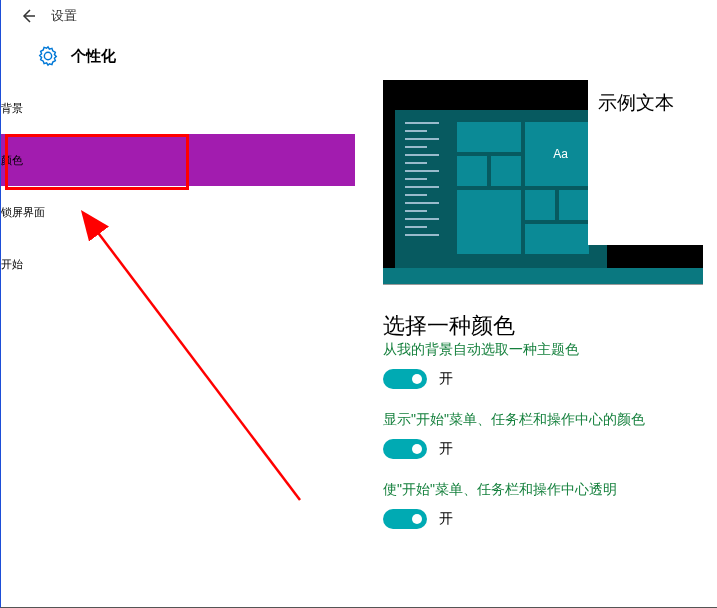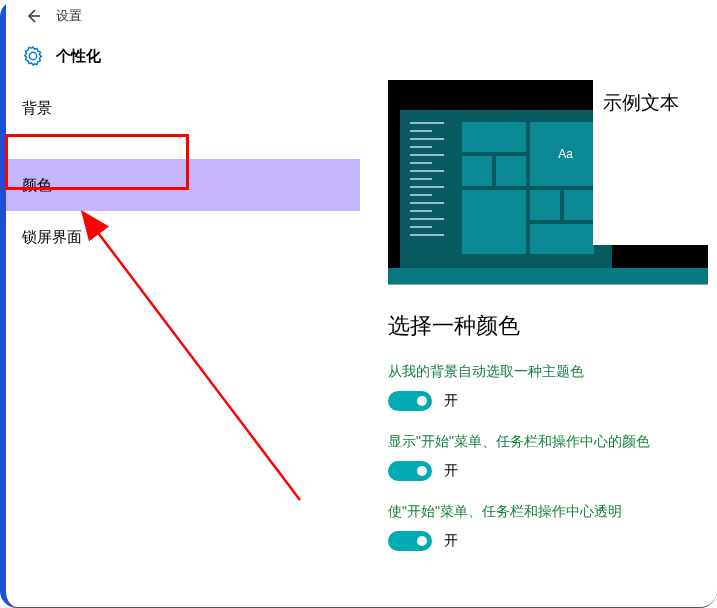--- a/index.html
+++ b/index.html
@@ -1,42 +1,42 @@
 <!DOCTYPE html>
 <html><head>
 <meta charset="utf-8">
 <style>
 * { box-sizing: border-box; margin: 0; padding: 0; }
 body { font-family: "Microsoft YaHei", "Segoe UI", sans-serif; background: #fff; width: 717px; height: 608px; overflow: hidden; position: relative; }
-.window { display: flex; flex-direction: column; height: 100%; border-left: 6px solid #1d4ed8; border-bottom: 1px solid #555; border-radius: 17px; }
+.window { display: flex; flex-direction: column; height: 100%; border-left: 1px solid #1d4ed8; border-bottom: 1px solid #555; }
 .titlebar { height: 32px; display: flex; align-items: center; background: #fff; padding-left: 12px; }
 .back-btn { width: 30px; height: 30px; display: flex; align-items: center; justify-content: center; font-size: 16px; color: #333; }
 .app-title { font-size: 13px; color: #333; margin-left: 8px; }
-.header { height: 48px; display: flex; align-items: center; padding: 0 16px; position: relative; }
+.header { height: 48px; display: flex; align-items: center; padding: 0 16px; position: relative; margin-left: 20px; }
 .gear-icon { width: 22px; height: 22px; display: flex; align-items: center; justify-content: center; margin-right: 12px; }
 .page-title { font-size: 15px; font-weight: bold; color: #000; }
 .search-box { position: absolute; right: 0; top: 6px; width: 170px; height: 32px; border: 2px solid #555; border-right: none; display: flex; align-items: center; padding-left: 8px; font-size: 14px; color: #777; background: #fff; }
 .body { display: flex; flex: 1; overflow: hidden; }
 .sidebar { width: 354px; flex-shrink: 0; padding-top: 2px; }
-.nav-item { height: 52px; display: flex; align-items: center; padding-left: 16px; font-size: 15px; color: #000; cursor: pointer; }
-.nav-item.selected { background: #c4b5fd; margin-top: 25px; }
+.nav-item { height: 52px; display: flex; align-items: center; font-size: 11px; color: #000; cursor: pointer; }
+.nav-item.selected { background: #a21caf; }
 .highlight-box { position: absolute; border: 3px solid #ff0000; }
 .content { flex: 1; padding-left: 28px; padding-right: 0; display: flex; flex-direction: column; }
 .preview { width: 320px; height: 205px; background: #000; position: relative; overflow: hidden; margin-bottom: 20px; border-bottom: 1px solid #999; }
 .preview-taskbar { position: absolute; bottom: 0; left: 0; right: 0; height: 16px; background: #0a7880; }
 .preview-start { position: absolute; left: 12px; top: 30px; bottom: 16px; width: 212px; background: #075a60; }
 .preview-lines { position: absolute; left: 10px; top: 12px; width: 34px; }
 .preview-lines div { height: 2px; background: #9bc; margin-bottom: 6px; }
 .preview-lines .short { width: 22px; }
 .preview-lines .long { width: 34px; }
 .preview-tiles { position: absolute; left: 62px; top: 12px; }
 .tile { position: absolute; background: #0b8a96; padding-left: 7px; }
 .tile-aa { display: flex; align-items: center; justify-content: center; color: #fff; font-size: 12px; }
 .preview-popup { position: absolute; right: 0; top: 0; width: 115px; height: 165px; background: #fff; padding: 10px; font-size: 19px; color: #000; }
-.section-title { font-size: 22px; font-weight: 400; color: #000; margin-bottom: 22px; margin-top: 6px; }
+.section-title { font-size: 22px; font-weight: 400; color: #000; margin-top: 6px; }
 .setting-row { margin-bottom: 22px; }
 .setting-label { font-size: 14px; color: #15803d; margin-bottom: 10px; }
 .toggle-row { display: flex; align-items: center; }
 .toggle { width: 44px; height: 20px; background: #00aab3; border-radius: 10px; position: relative; margin-right: 12px; }
 .toggle-knob { width: 10px; height: 10px; background: #fff; border-radius: 50%; position: absolute; right: 5px; top: 5px; }
 .toggle-state { font-size: 14px; color: #000; }
 .arrow-svg { position: absolute; pointer-events: none; }
 </style>
 </head>
 <body>
@@ -59,20 +59,21 @@
         </svg>
     </span>
     <span class="page-title">个性化</span>
   </div>
 
   <div class="body">
     <div class="sidebar">
       <div class="nav-item">背景</div>
       <div class="nav-item selected">颜色</div>
       <div class="nav-item">锁屏界面</div>
+      <div class="nav-item">开始</div>
     </div>
 
     <div class="content">
       <div class="preview">
         <div class="preview-start">
           <div class="preview-lines">
             <div class="long"></div>
               <div class="short"></div>
               <div class="long"></div>
               <div class="short"></div>

